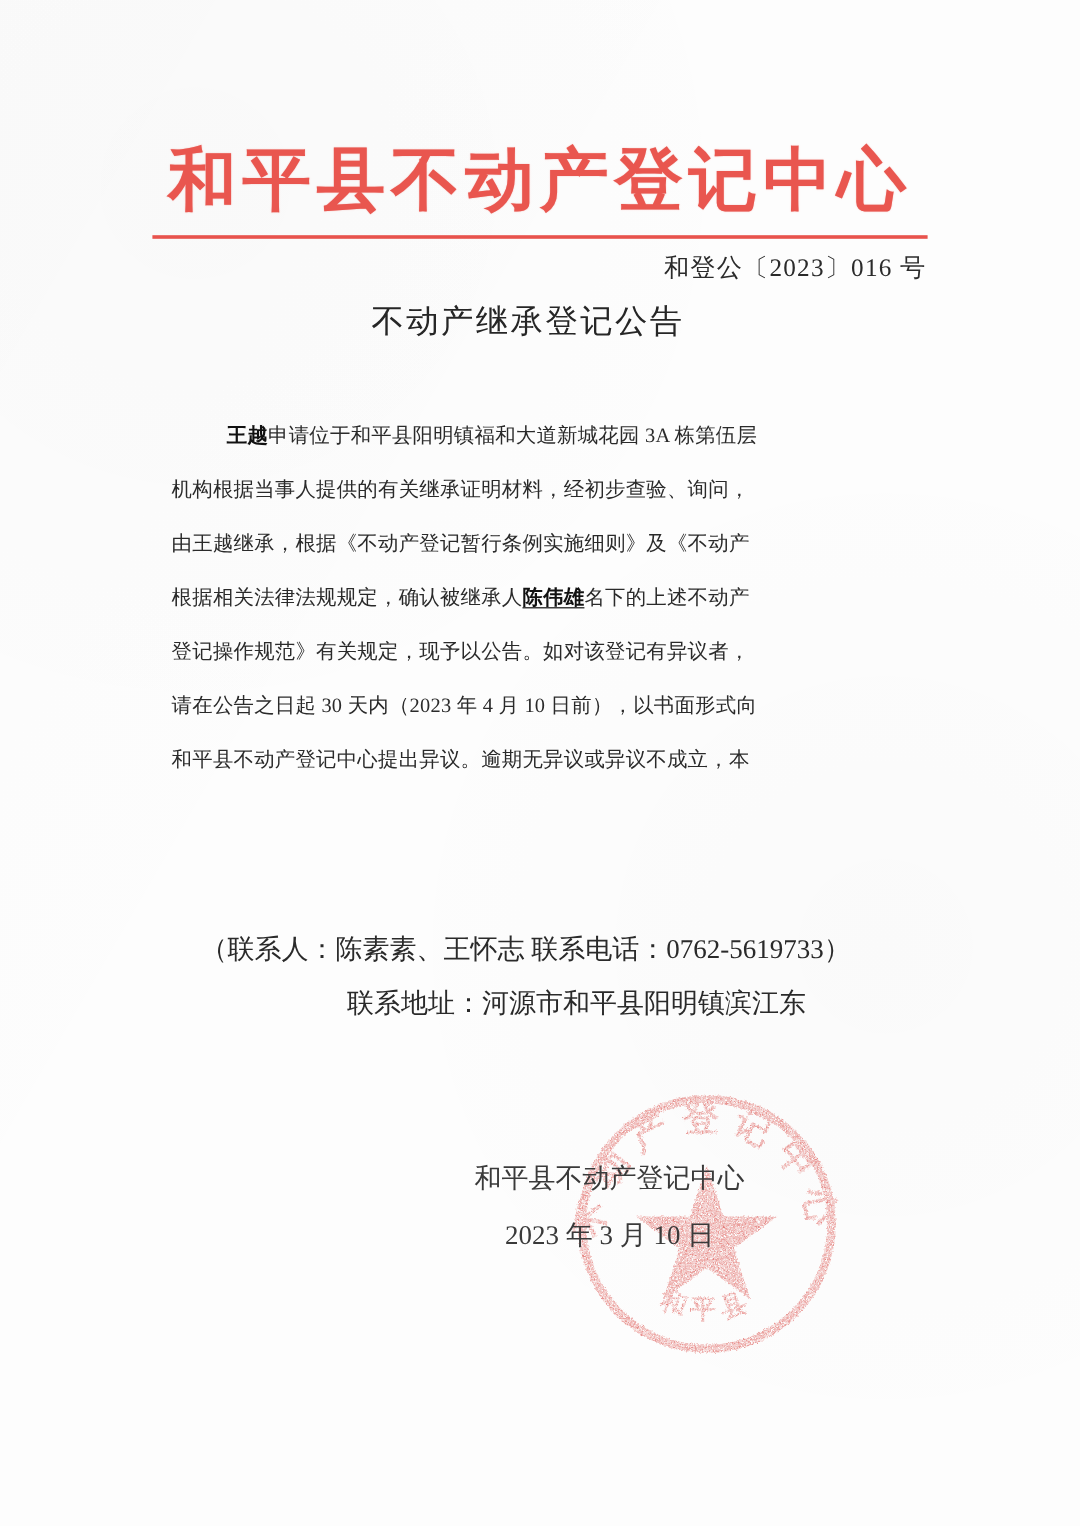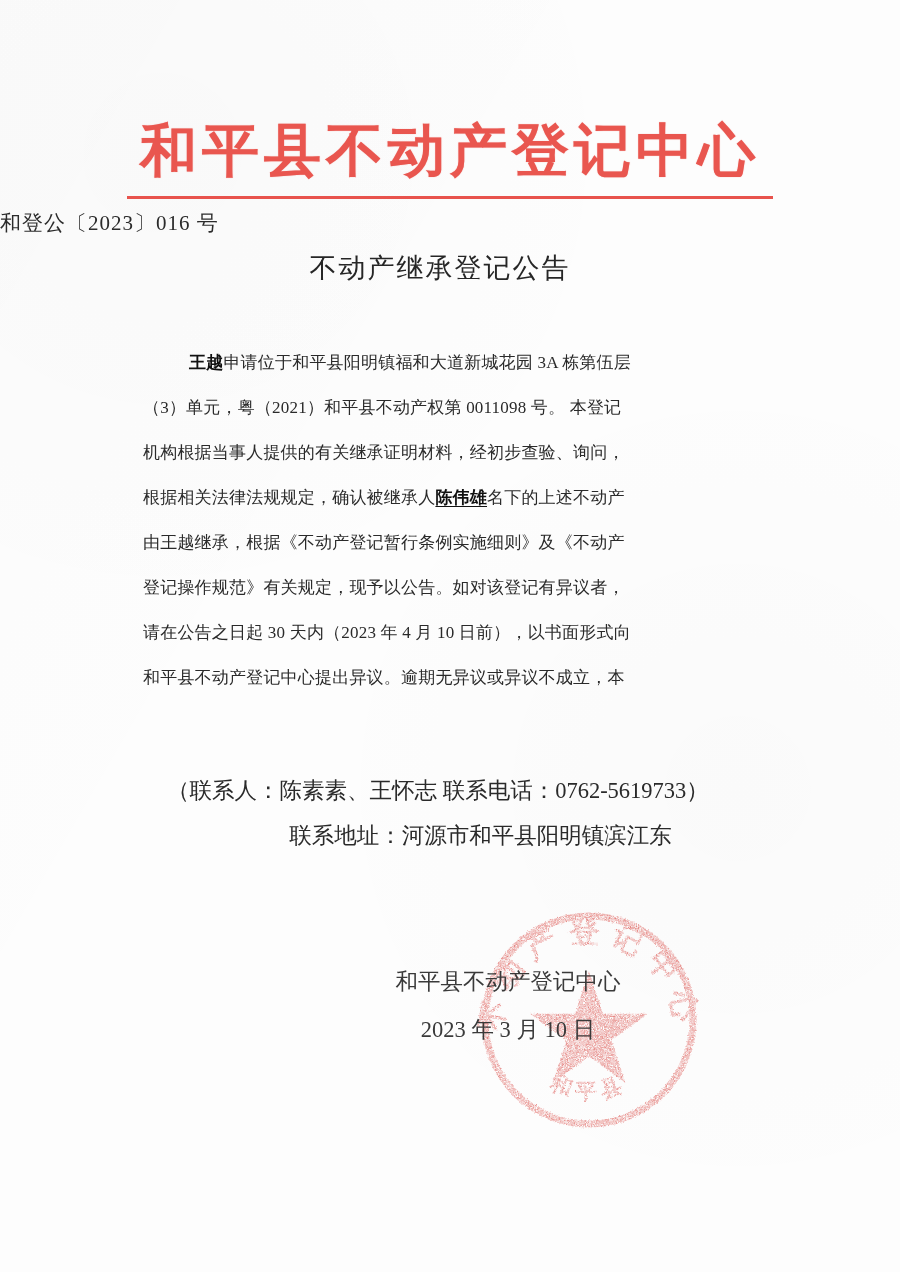--- a/index.html
+++ b/index.html
@@ -56,20 +56,21 @@
     height: 3px;
     background: #e8534d;
     z-index: 2;
   }
 
   .doc-number {
     position: absolute;
     top: 209px;
     left: 0;
     width: 772px;
+    text-align: right;
     font-size: 21px;
     color: #2b2b2b;
     letter-spacing: 1px;
     z-index: 2;
   }
 
   .doc-title {
     position: absolute;
     top: 250px;
     left: 0;
@@ -154,24 +155,23 @@
     <div class="letterhead-title">和平县不动产登记中心</div>
   </div>
   <div class="letterhead-rule"></div>
 
   <div class="doc-number">和登公〔2023〕016 号</div>
 
   <div class="doc-title">不动产继承登记公告</div>
 
   <div class="body-block">
     <div class="body-line indent2"><span class="b">王越</span><span>申请位于和平县阳明镇福和大道新城花园 3A 栋第伍层</span></div>
-    <div class="body-line">（3）单元，粤（2021）和平县不动产权第 0011098 号。 本登记</div>
     <div class="body-line">机构根据当事人提供的有关继承证明材料，经初步查验、询问，</div>
+    <div class="body-line">由王越继承，根据《不动产登记暂行条例实施细则》及《不动产</div>
     <div class="body-line"><span>根据相关法律法规规定，确认被继承人</span><span class="bu">陈伟雄</span><span>名下的上述不动产</span></div>
-    <div class="body-line">由王越继承，根据《不动产登记暂行条例实施细则》及《不动产</div>
     <div class="body-line">登记操作规范》有关规定，现予以公告。如对该登记有异议者，</div>
     <div class="body-line">请在公告之日起 30 天内（2023 年 4 月 10 日前），以书面形式向</div>
     <div class="body-line">和平县不动产登记中心提出异议。逾期无异议或异议不成立，本</div>
   </div>
 
   <div class="closing-block">
     <div class="closing-line pad-1">（联系人：陈素素、王怀志 联系电话：0762-5619733）</div>
     <div class="closing-line pad-15">联系地址：河源市和平县阳明镇滨江东</div>
   </div>
 

